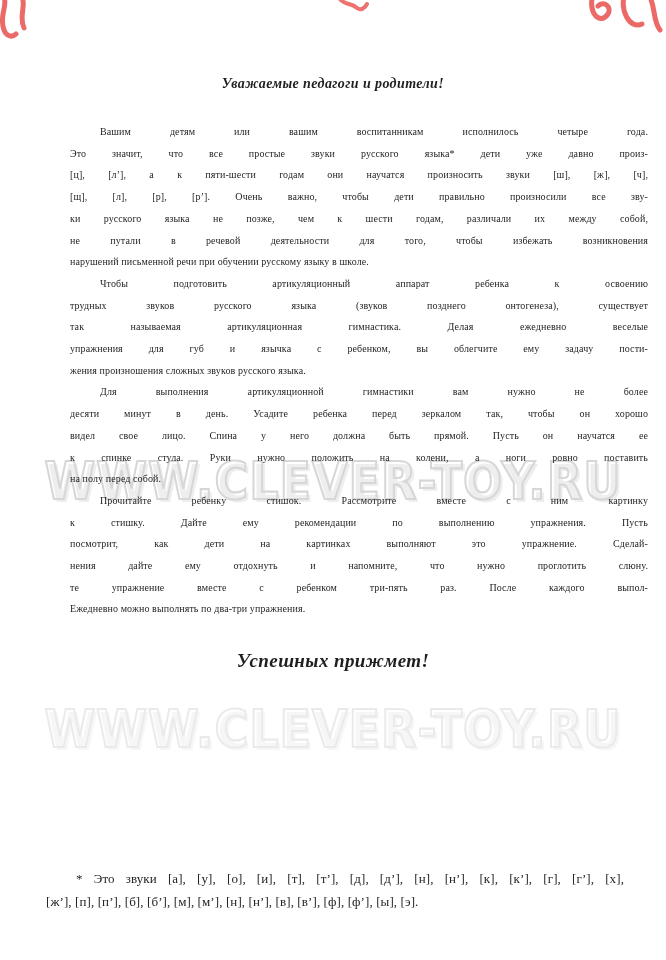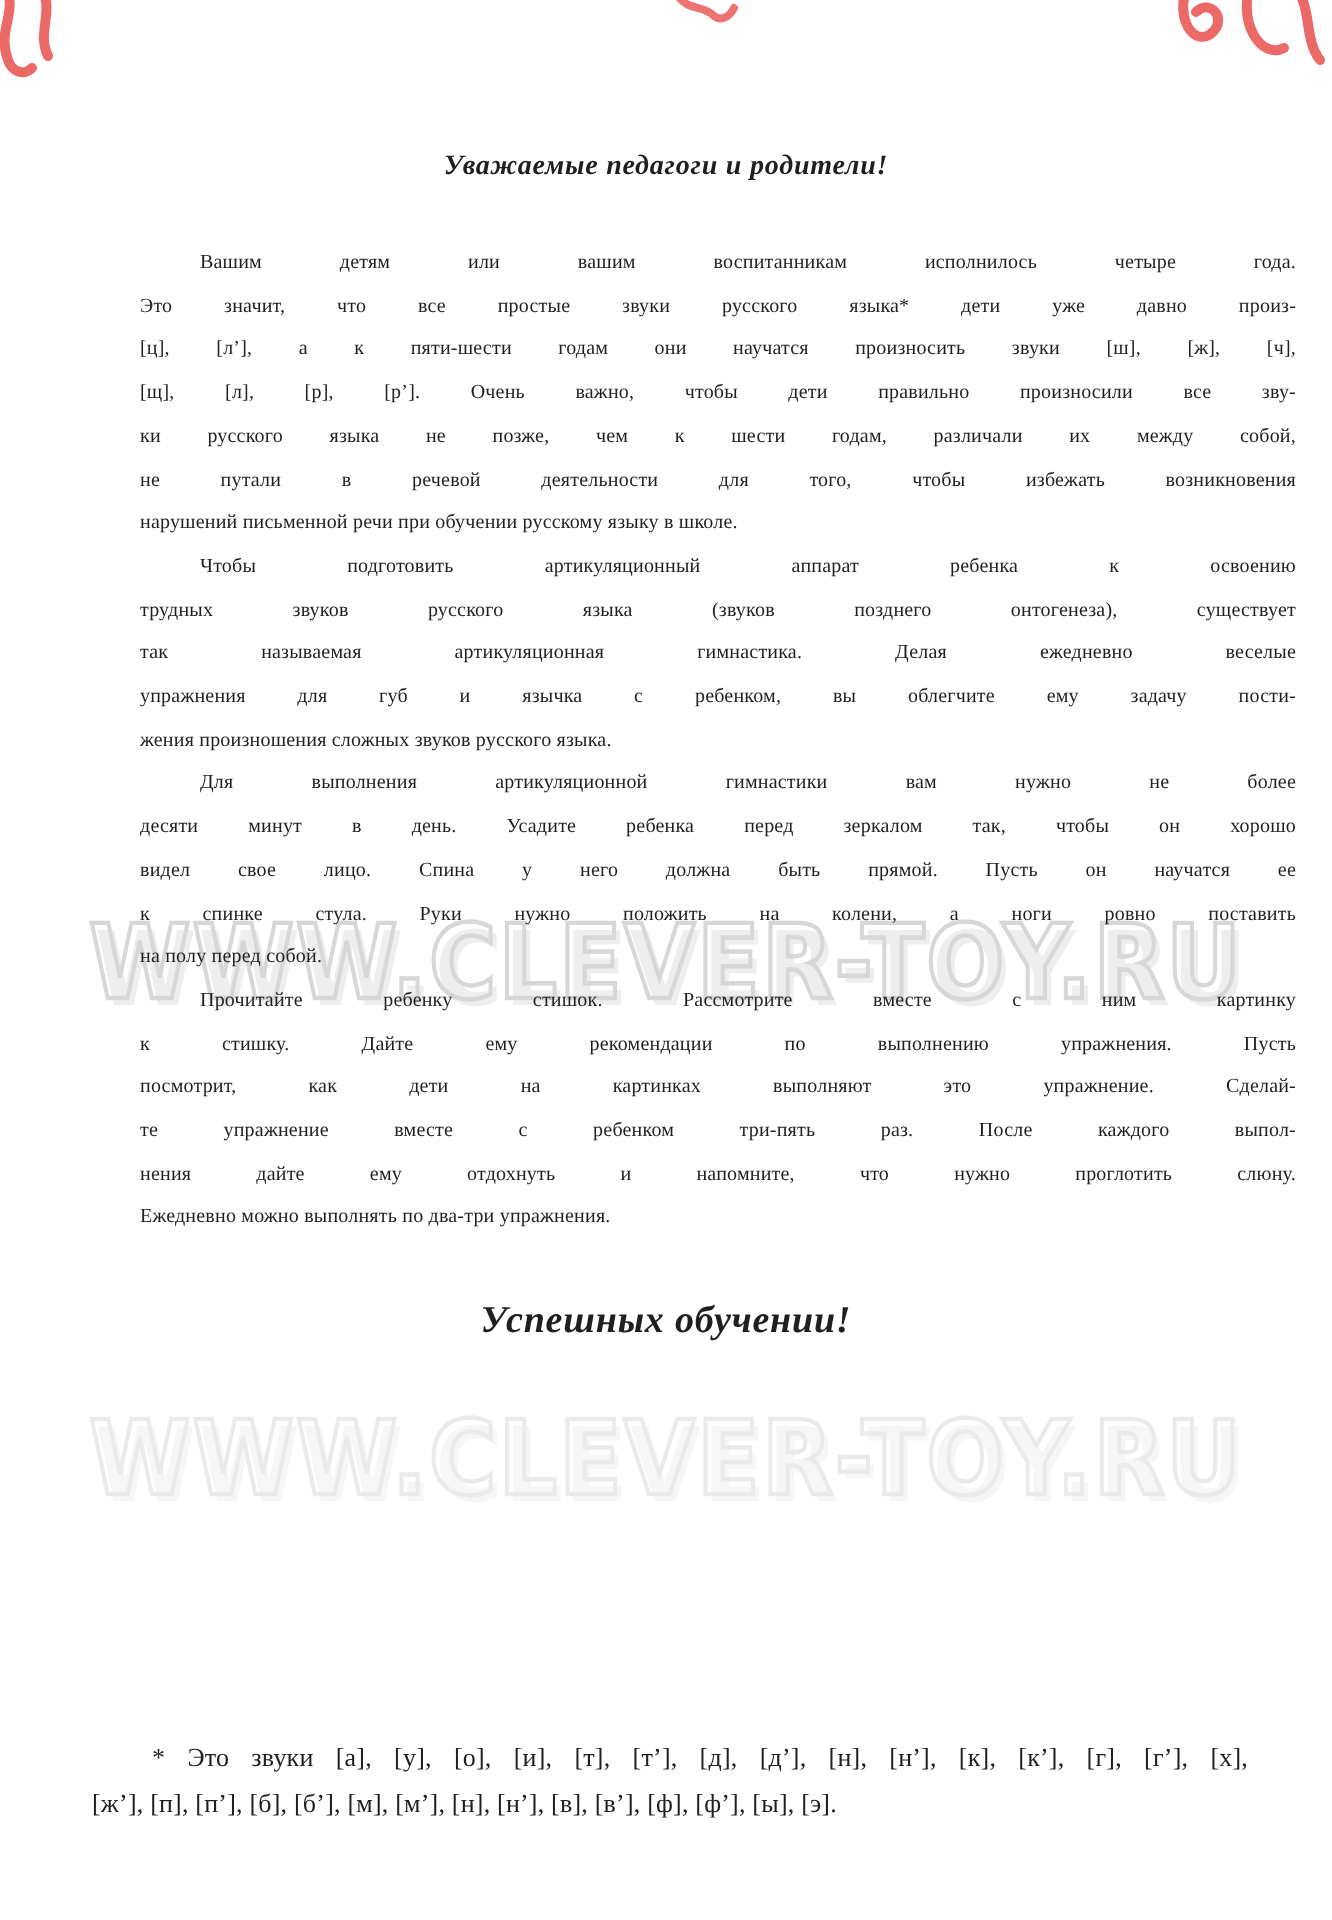--- a/index.html
+++ b/index.html
@@ -90,25 +90,25 @@
 
     <div class="line first">Для выполнения артикуляционной гимнастики вам нужно не более</div>
     <div class="line">десяти минут в день. Усадите ребенка перед зеркалом так, чтобы он хорошо</div>
     <div class="line">видел свое лицо. Спина у него должна быть прямой. Пусть он научатся ее</div>
     <div class="line">к спинке стула. Руки нужно положить на колени, а ноги ровно поставить</div>
     <div class="line last">на полу перед собой.</div>
 
     <div class="line first">Прочитайте ребенку стишок. Рассмотрите вместе с ним картинку</div>
     <div class="line">к стишку. Дайте ему рекомендации по выполнению упражнения. Пусть</div>
     <div class="line">посмотрит, как дети на картинках выполняют это упражнение. Сделай-</div>
+    <div class="line">нения дайте ему отдохнуть и напомните, что нужно проглотить слюну.</div>
     <div class="line">те упражнение вместе с ребенком три-пять раз. После каждого выпол-</div>
-    <div class="line">нения дайте ему отдохнуть и напомните, что нужно проглотить слюну.</div>
     <div class="line last">Ежедневно можно выполнять по два-три упражнения.</div>
   </div>
 
-  <div class="closing">Успешных обучении!</div>
+  <div class="closing">Успешных прижмет!</div>
 
   <div class="footnote">
     <div class="line first">* Это звуки [а], [у], [о], [и], [т], [т’], [д], [д’], [н], [н’], [к], [к’], [г], [г’], [х],</div>
     <div class="line last">[ж’], [п], [п’], [б], [б’], [м], [м’], [н], [н’], [в], [в’], [ф], [ф’], [ы], [э].</div>
   </div>
 
 </div>
 
 </body></html>

